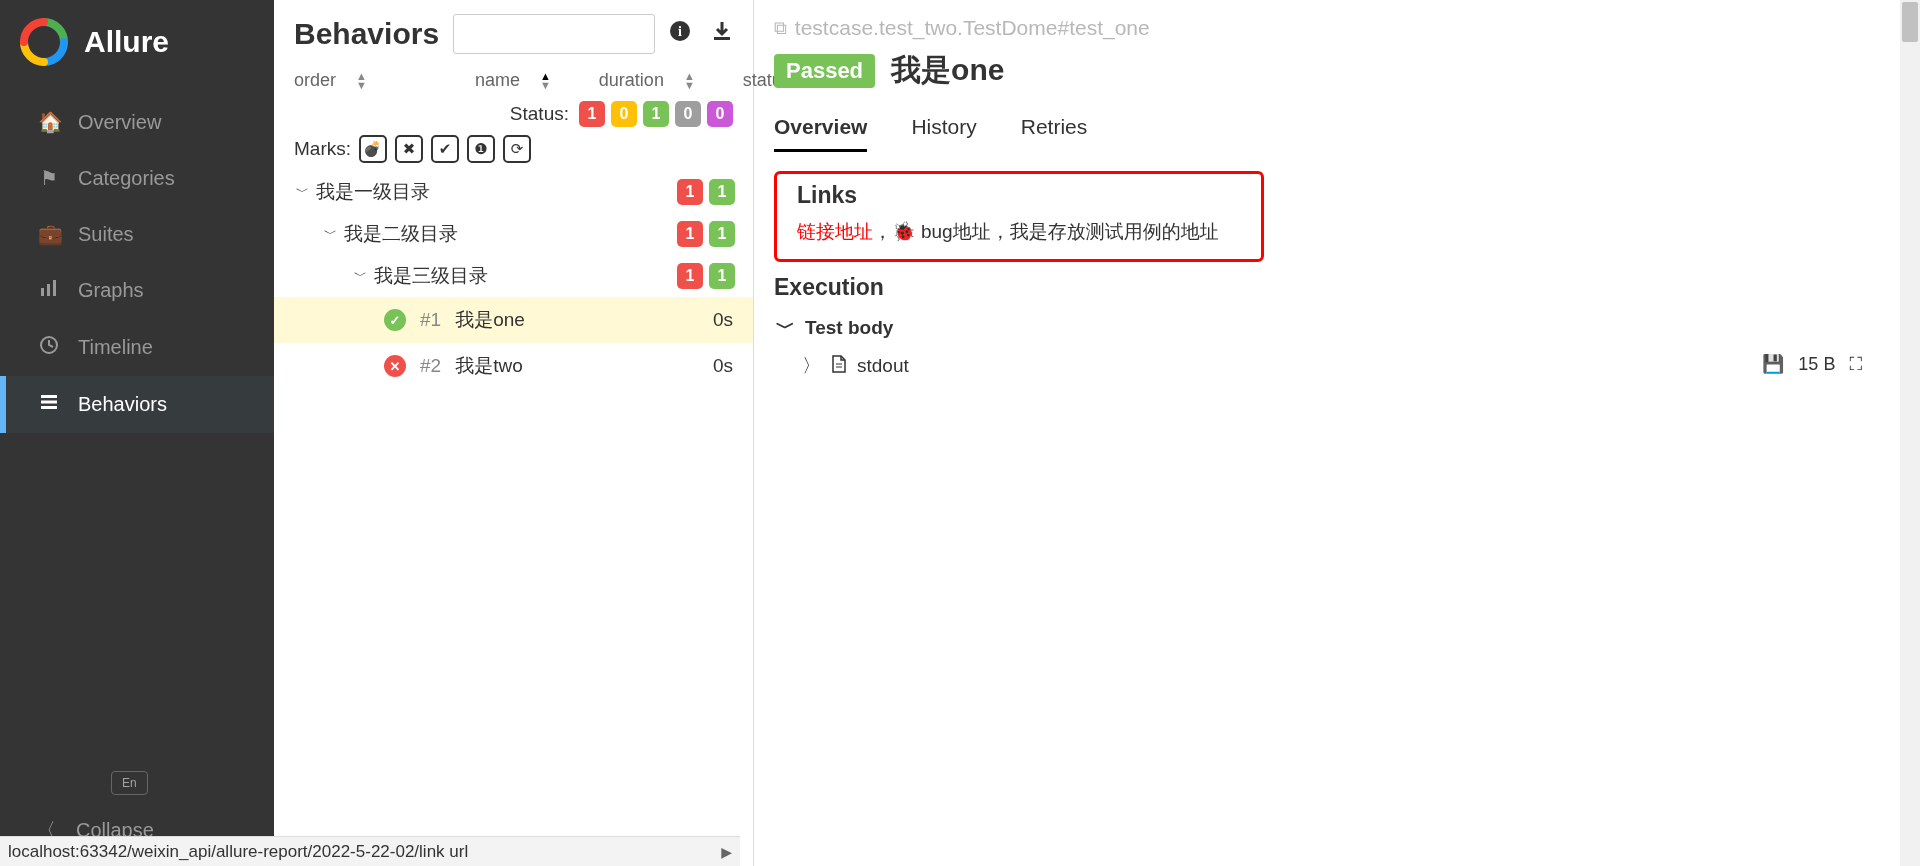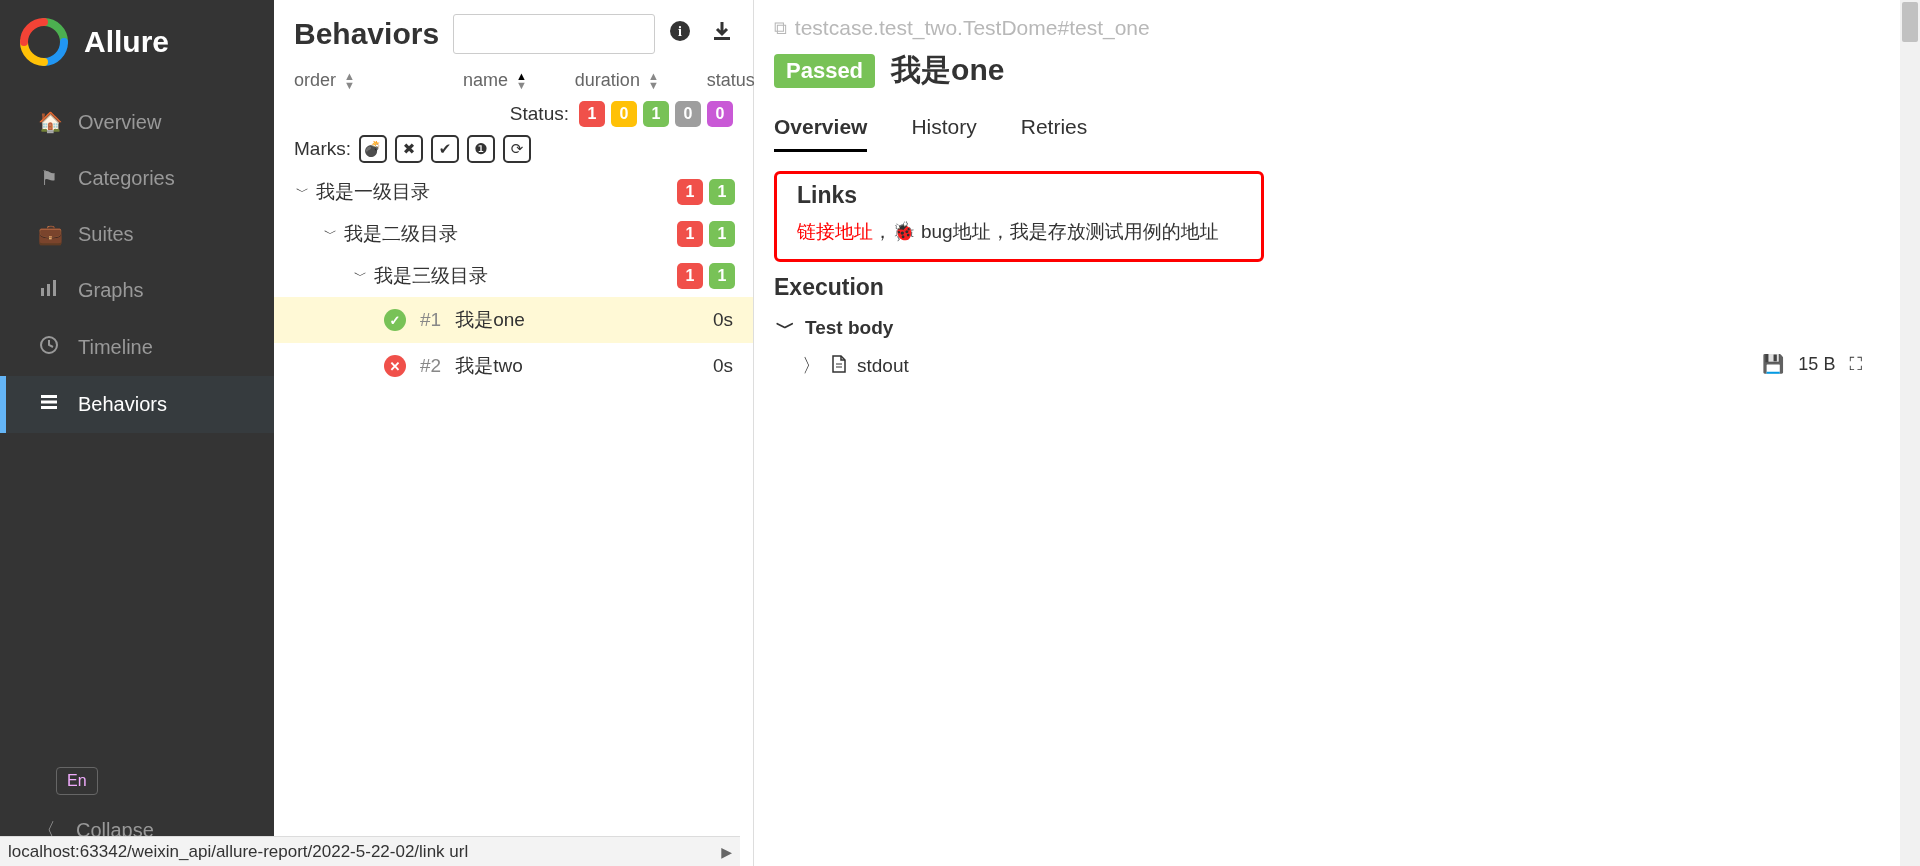--- a/index.html
+++ b/index.html
@@ -9,31 +9,31 @@
 
 .sidebar { width: 274px; background: #343434; color: #999; display: flex; flex-direction: column; flex-shrink: 0; }
 .logo-row { display: flex; align-items: center; padding: 18px 20px 28px 20px; gap: 16px; }
 .logo-svg { width: 48px; height: 48px; }
 .logo-text { color: #fff; font-size: 30px; font-weight: 700; }
 .nav { list-style: none; flex: 1; }
 .nav-item { display: flex; align-items: center; gap: 18px; padding: 16px 32px; font-size: 20px; cursor: pointer; color: #999; border-left: 6px solid transparent; }
 .nav-item.active { color: #fff; border-left-color: #64b5f6; background: rgba(100,181,246,0.06); }
 .nav-item .icon { width: 22px; text-align: center; font-size: 20px; }
 .sidebar-bottom { margin-top: auto; padding: 18px 0 22px 0; }
-.lang-chip { display: inline-block; border: 1px solid #666; color: #f0abfc; border-radius: 4px; padding: 4px 10px; font-size: 16px; margin-left: 56px; }
+.lang-chip { display: inline-block; border: 1px solid #666; color: #a3a3a3; border-radius: 4px; padding: 4px 10px; font-size: 12px; margin-left: 111px; }
 .collapse-row { display: flex; align-items: center; gap: 20px; padding: 22px 36px 0 36px; color: #999; font-size: 20px; cursor: pointer; }
 
 
 .middle { width: 480px; border-right: 1px solid #ddd; display: flex; flex-direction: column; flex-shrink: 0; }
 .mid-head { display: flex; align-items: center; padding: 14px 20px 6px 20px; gap: 14px; }
 .mid-title { font-size: 30px; font-weight: 700; }
 .search-box { flex: 1; height: 40px; border: 1px solid #ccc; border-radius: 3px; }
 .head-icons { display: flex; gap: 20px; font-size: 22px; }
 .cols { display: flex; align-items: center; padding: 10px 20px 6px 20px; font-size: 18px; color: #666; gap: 48px; }
-.col { display: flex; align-items: center; gap: 8px; cursor: pointer; }
+.col { display: flex; align-items: center; gap: 20px; cursor: pointer; }
 .sort-arrows { font-size: 11px; line-height: 9px; color: #888; }
 .col-name { margin-left: 60px; }
 .col-name .sort-arrows .up { color: #000; }
 .col-dur { margin-left: auto; }
 .col-status { }
 
 .status-row { display: flex; align-items: center; gap: 6px; padding: 4px 20px 6px 0; justify-content: flex-end; font-size: 19px; }
 .status-label { margin-right: 4px; }
 .badge { display: inline-flex; align-items: center; justify-content: center; min-width: 26px; height: 26px; border-radius: 5px; color: #fff; font-weight: 700; font-size: 16px; }
 .b-red { background: #f0504a; }

